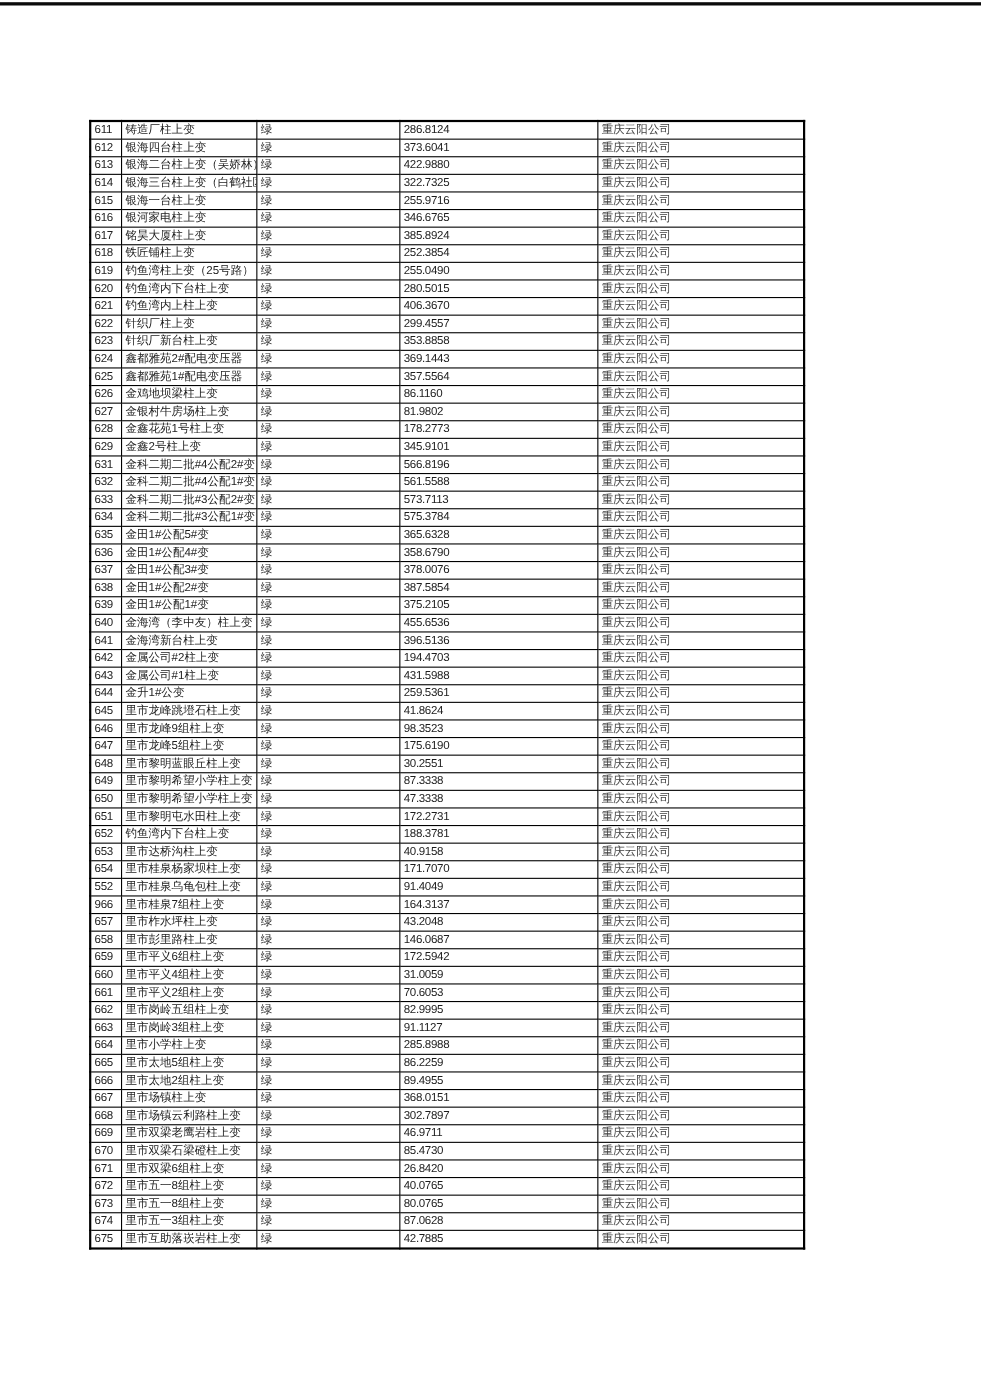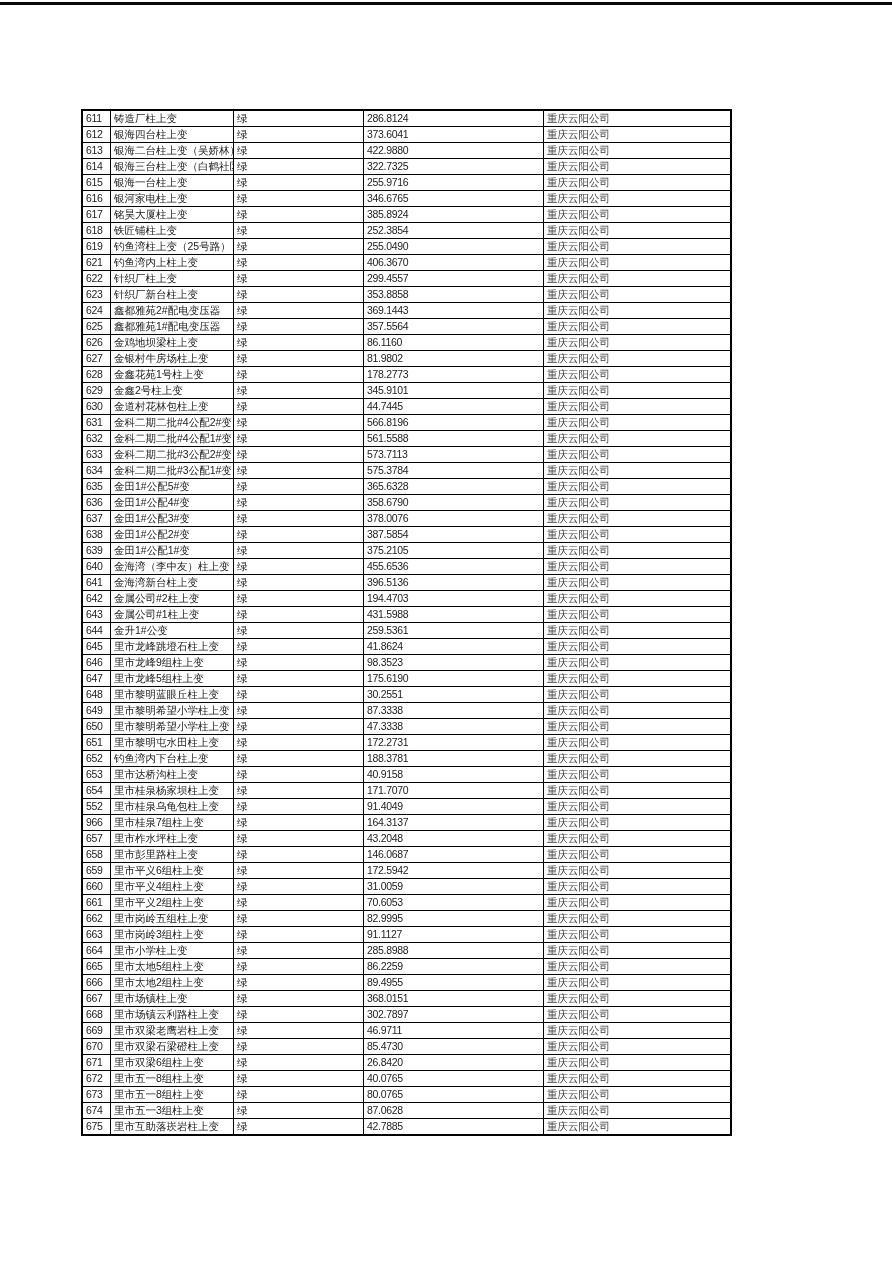--- a/index.html
+++ b/index.html
@@ -105,20 +105,27 @@
           <td class="c4">重庆云阳公司</td>
         </tr>
         <tr>
           <td class="c0">619</td>
           <td class="c1">钓鱼湾柱上变（25号路）</td>
           <td class="c2">绿</td>
           <td class="c3">255.0490</td>
           <td class="c4">重庆云阳公司</td>
         </tr>
         <tr>
+          <td class="c0">620</td>
+          <td class="c1">钓鱼湾内下台柱上变</td>
+          <td class="c2">绿</td>
+          <td class="c3">280.5015</td>
+          <td class="c4">重庆云阳公司</td>
+        </tr>
+        <tr>
           <td class="c0">621</td>
           <td class="c1">钓鱼湾内上柱上变</td>
           <td class="c2">绿</td>
           <td class="c3">406.3670</td>
           <td class="c4">重庆云阳公司</td>
         </tr>
         <tr>
           <td class="c0">622</td>
           <td class="c1">针织厂柱上变</td>
           <td class="c2">绿</td>
@@ -165,27 +172,20 @@
           <td class="c1">金鑫花苑1号柱上变</td>
           <td class="c2">绿</td>
           <td class="c3">178.2773</td>
           <td class="c4">重庆云阳公司</td>
         </tr>
         <tr>
           <td class="c0">629</td>
           <td class="c1">金鑫2号柱上变</td>
           <td class="c2">绿</td>
           <td class="c3">345.9101</td>
-          <td class="c4">重庆云阳公司</td>
-        </tr>
-        <tr>
-          <td class="c0">630</td>
-          <td class="c1">金道村花林包柱上变</td>
-          <td class="c2">绿</td>
-          <td class="c3">44.7445</td>
           <td class="c4">重庆云阳公司</td>
         </tr>
         <tr>
           <td class="c0">631</td>
           <td class="c1">金科二期二批#4公配2#变</td>
           <td class="c2">绿</td>
           <td class="c3">566.8196</td>
           <td class="c4">重庆云阳公司</td>
         </tr>
         <tr>

